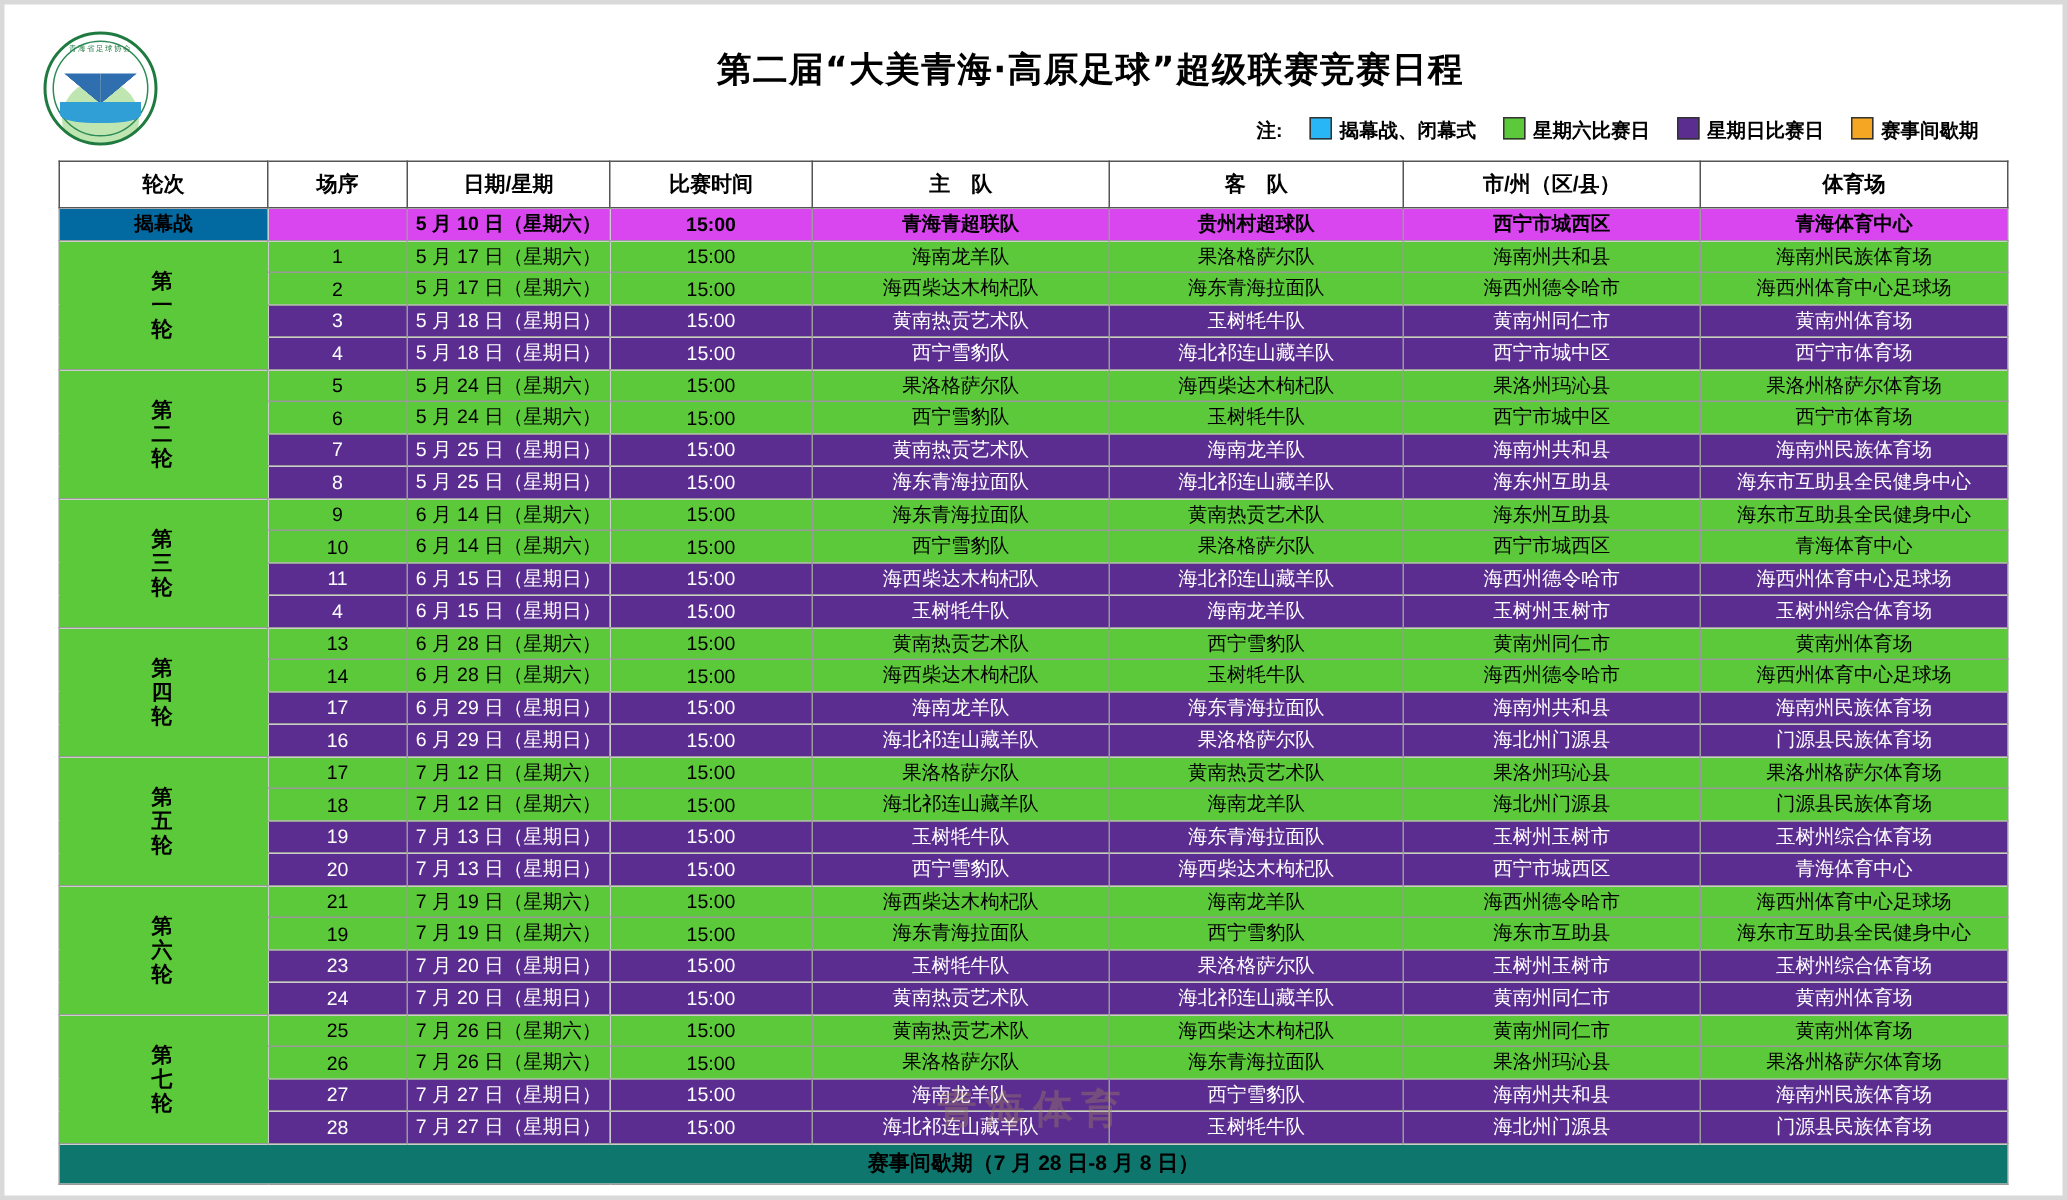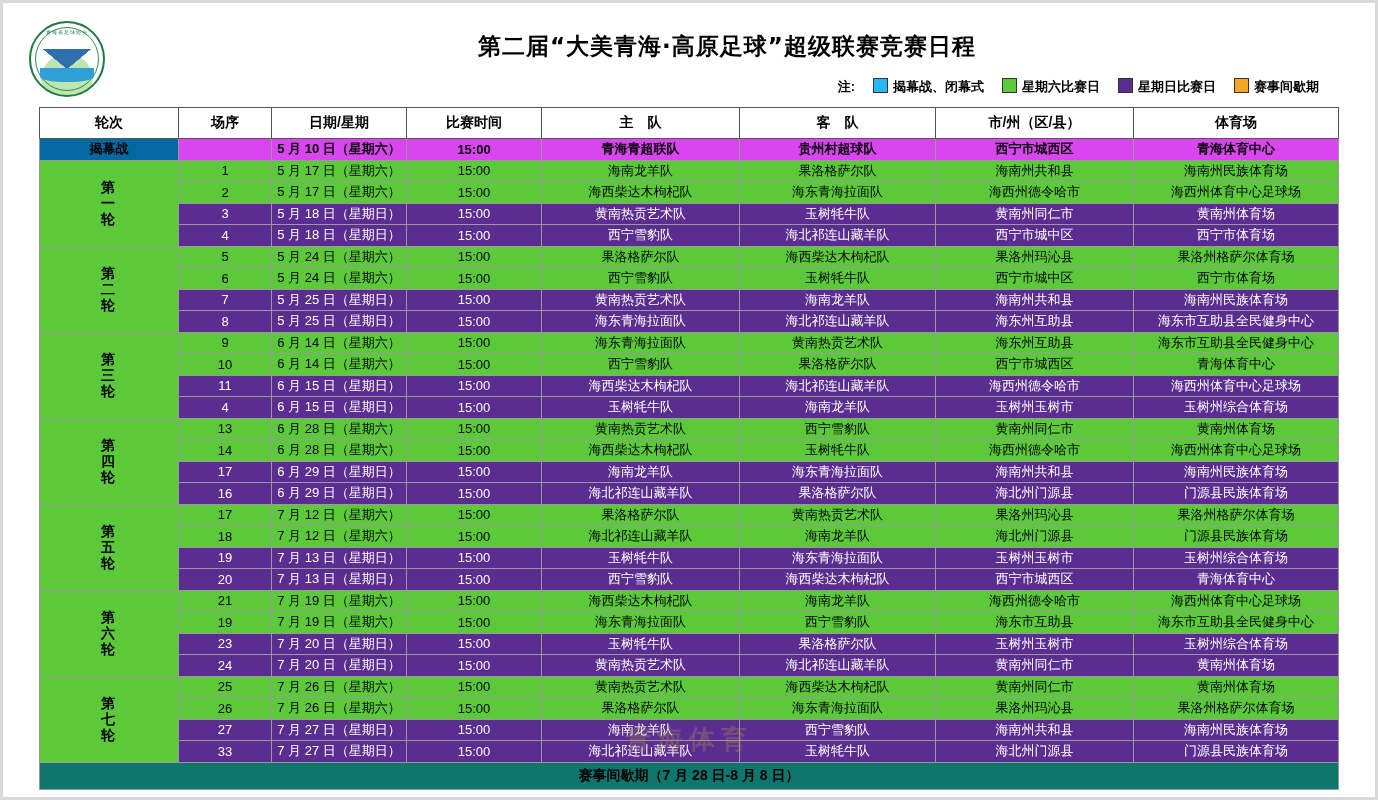--- a/index.html
+++ b/index.html
@@ -418,21 +418,21 @@
         <tr class="sun">
           <td>27</td>
           <td>7 月 27 日（星期日）</td>
           <td>15:00</td>
           <td>海南龙羊队</td>
           <td>西宁雪豹队</td>
           <td>海南州共和县</td>
           <td>海南州民族体育场</td>
         </tr>
         <tr class="sun">
-          <td>33</td>
+          <td>28</td>
           <td>7 月 27 日（星期日）</td>
           <td>15:00</td>
           <td>海北祁连山藏羊队</td>
           <td>玉树牦牛队</td>
           <td>海北州门源县</td>
           <td>门源县民族体育场</td>
         </tr>
       </tbody>
     <tfoot>
       <tr class="breakrow">

